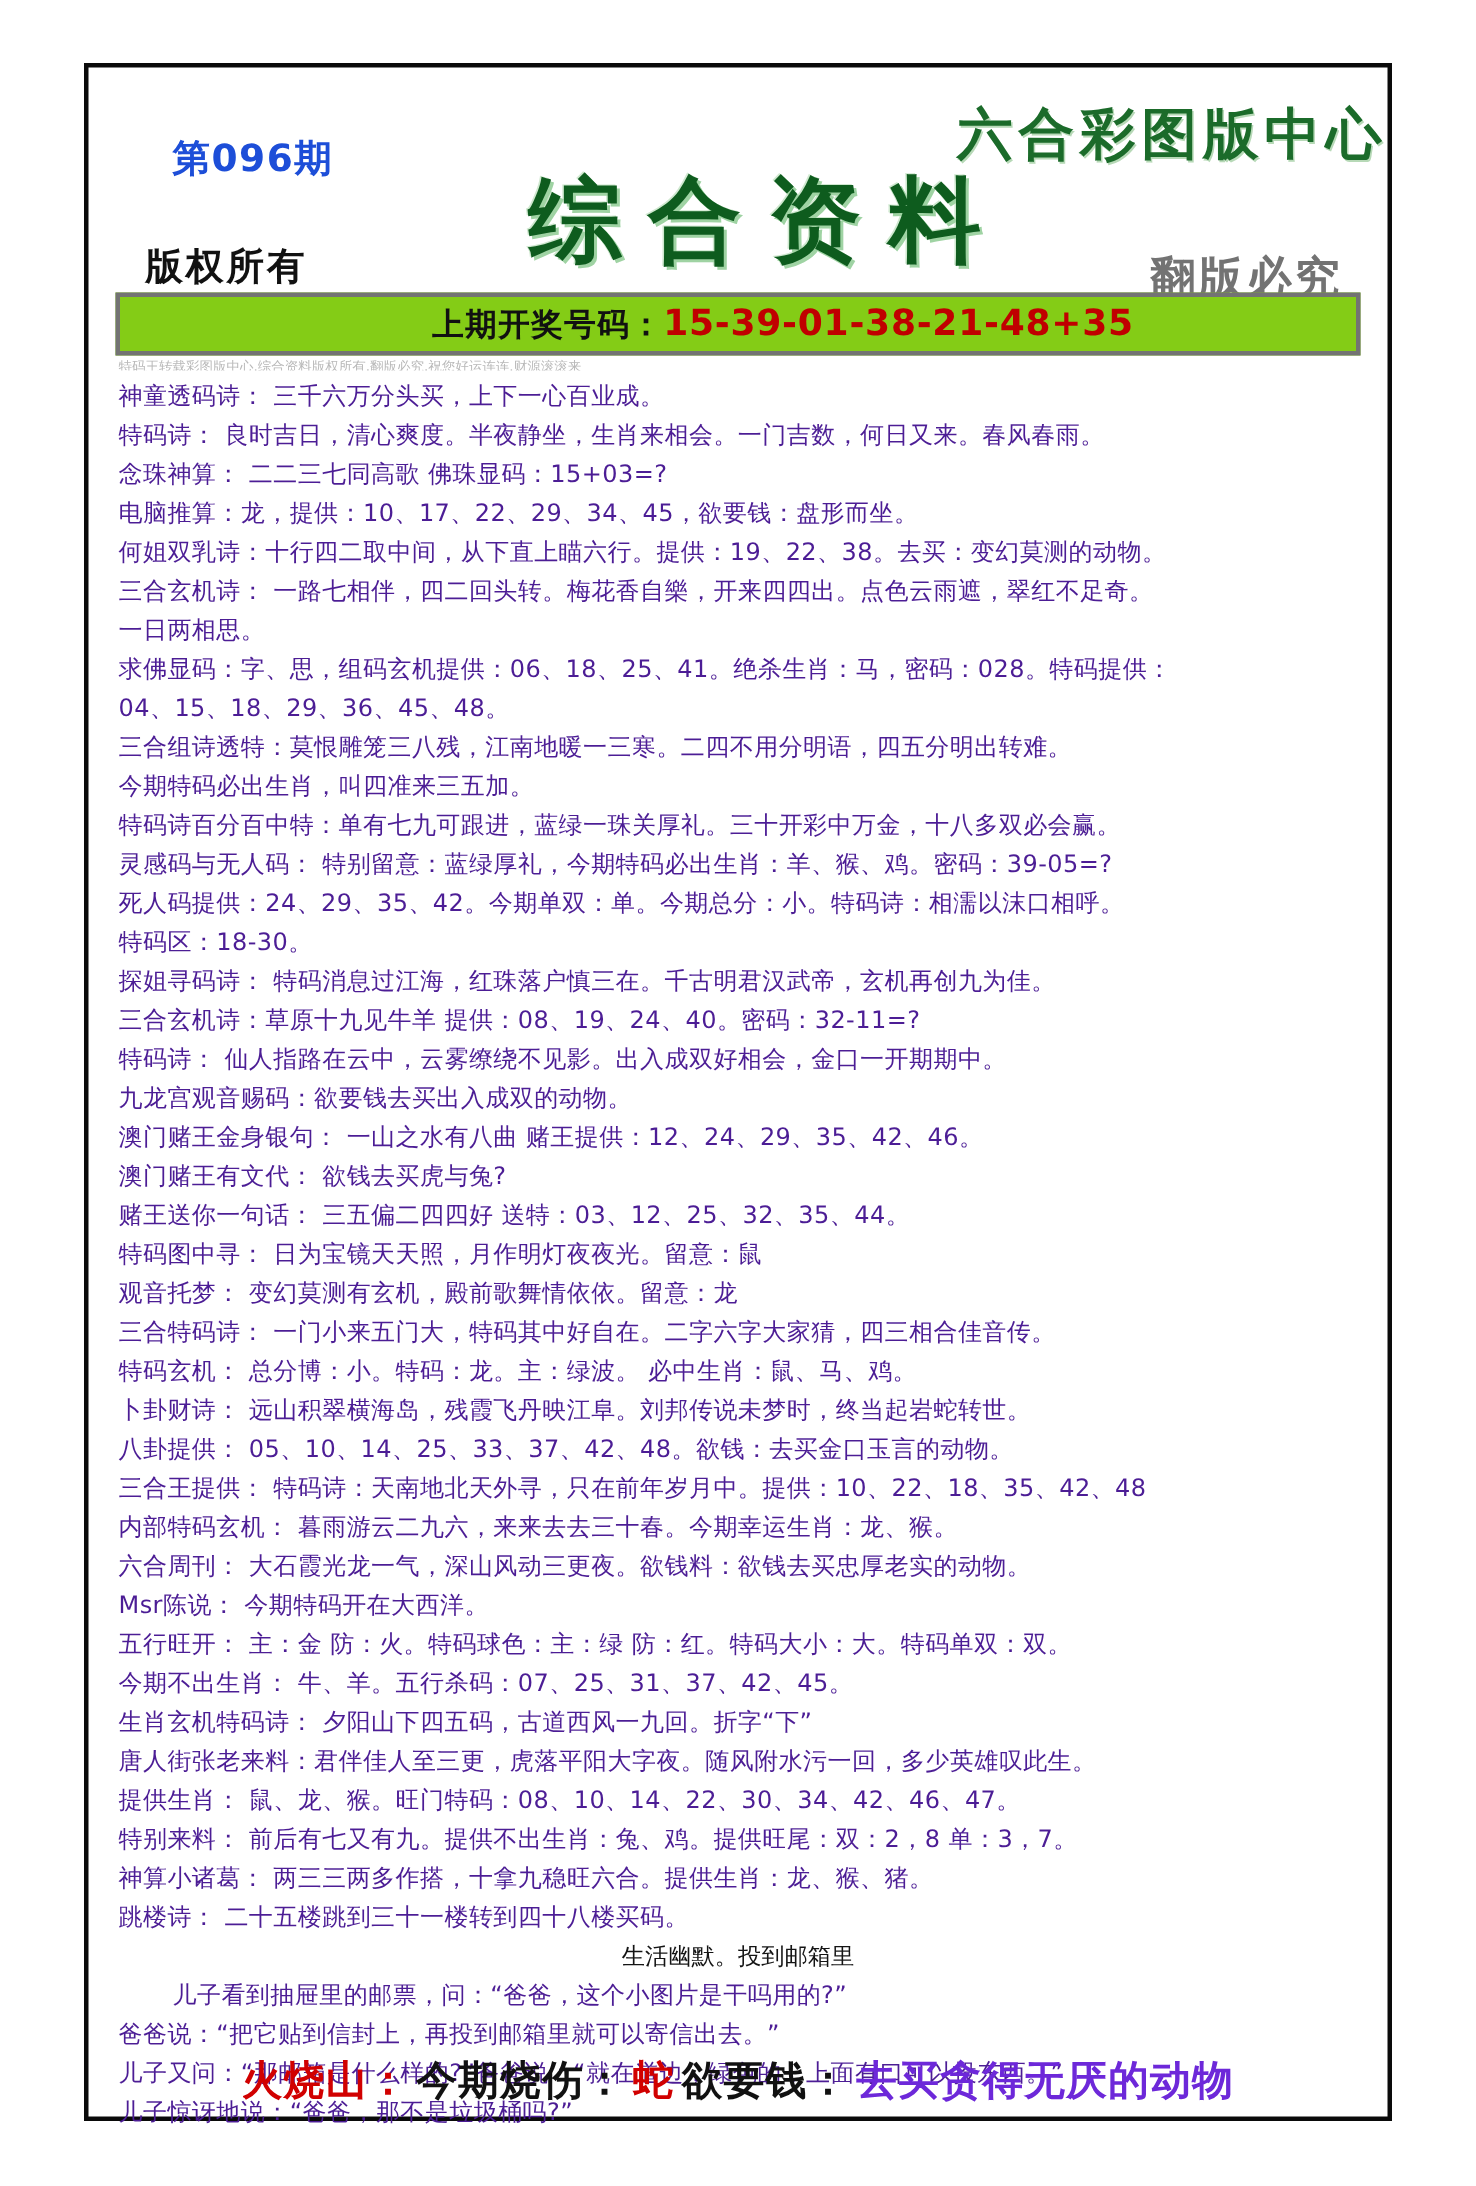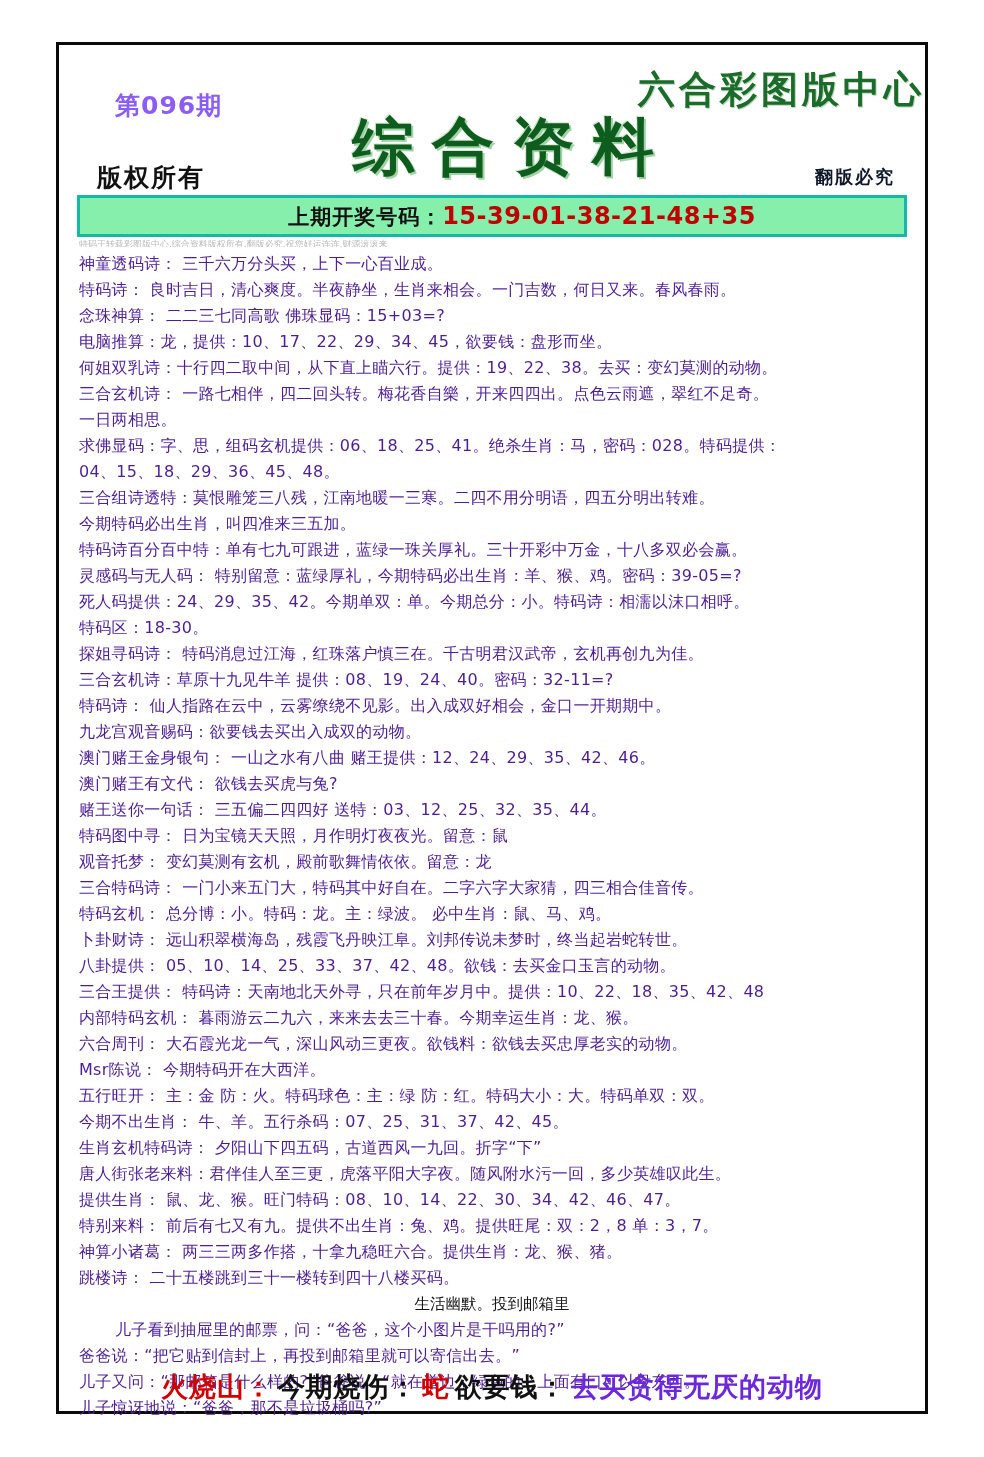--- a/index.html
+++ b/index.html
@@ -39,41 +39,41 @@
     position: relative;
     height: 150px;
   }
   .issue-no {
     position: absolute;
     left: 56px;
     top: 44px;
     font-family: "DejaVu Sans", sans-serif;
     font-weight: bold;
     font-size: 25px;
-    color: #8b5cf6;
+    color: #1d4ed8;
     letter-spacing: 1px;
   }
   .copyright-left {
     position: absolute;
     left: 38px;
     top: 116px;
     font-family: "DejaVu Sans", sans-serif;
     font-weight: bold;
     font-size: 25px;
     color: #111;
     letter-spacing: 2px;
   }
   .copyright-right {
     position: absolute;
     right: 30px;
     top: 120px;
     font-family: "DejaVu Sans", sans-serif;
     font-weight: bold;
-    font-size: 18px;
-    color: #0f172a;
+    font-size: 30px;
+    color: #737373;
     letter-spacing: 2px;
   }
   .title-top {
     position: absolute;
     left: 0; right: 0;
     top: 20px;
     text-align: right;
     font-family: "DejaVu Sans", sans-serif;
     font-weight: bold;
     font-size: 37px;
@@ -92,24 +92,24 @@
     color: #0e5c1e;
     letter-spacing: 18px;
     text-shadow: 2px 2px 0 #9fd3a3, -1px -1px 0 #cfe8cf;
     padding-left: 40px;
   }
 
   
   .lottery-box {
     position: relative;
     margin: 0 18px 0 18px;
-    border: 3px solid #14b8a6;
+    border: 3px solid #737373;
     height: 42px;
     box-sizing: border-box;
-    background: #86efac;
+    background: #84cc16;
   }
   .lottery-text {
     position: absolute;
     left: 0; right: 0; top: 50%;
     transform: translateY(-50%);
     text-align: center;
     white-space: nowrap;
     font-family: "DejaVu Sans", sans-serif;
     font-weight: bold;
     font-size: 21px;

